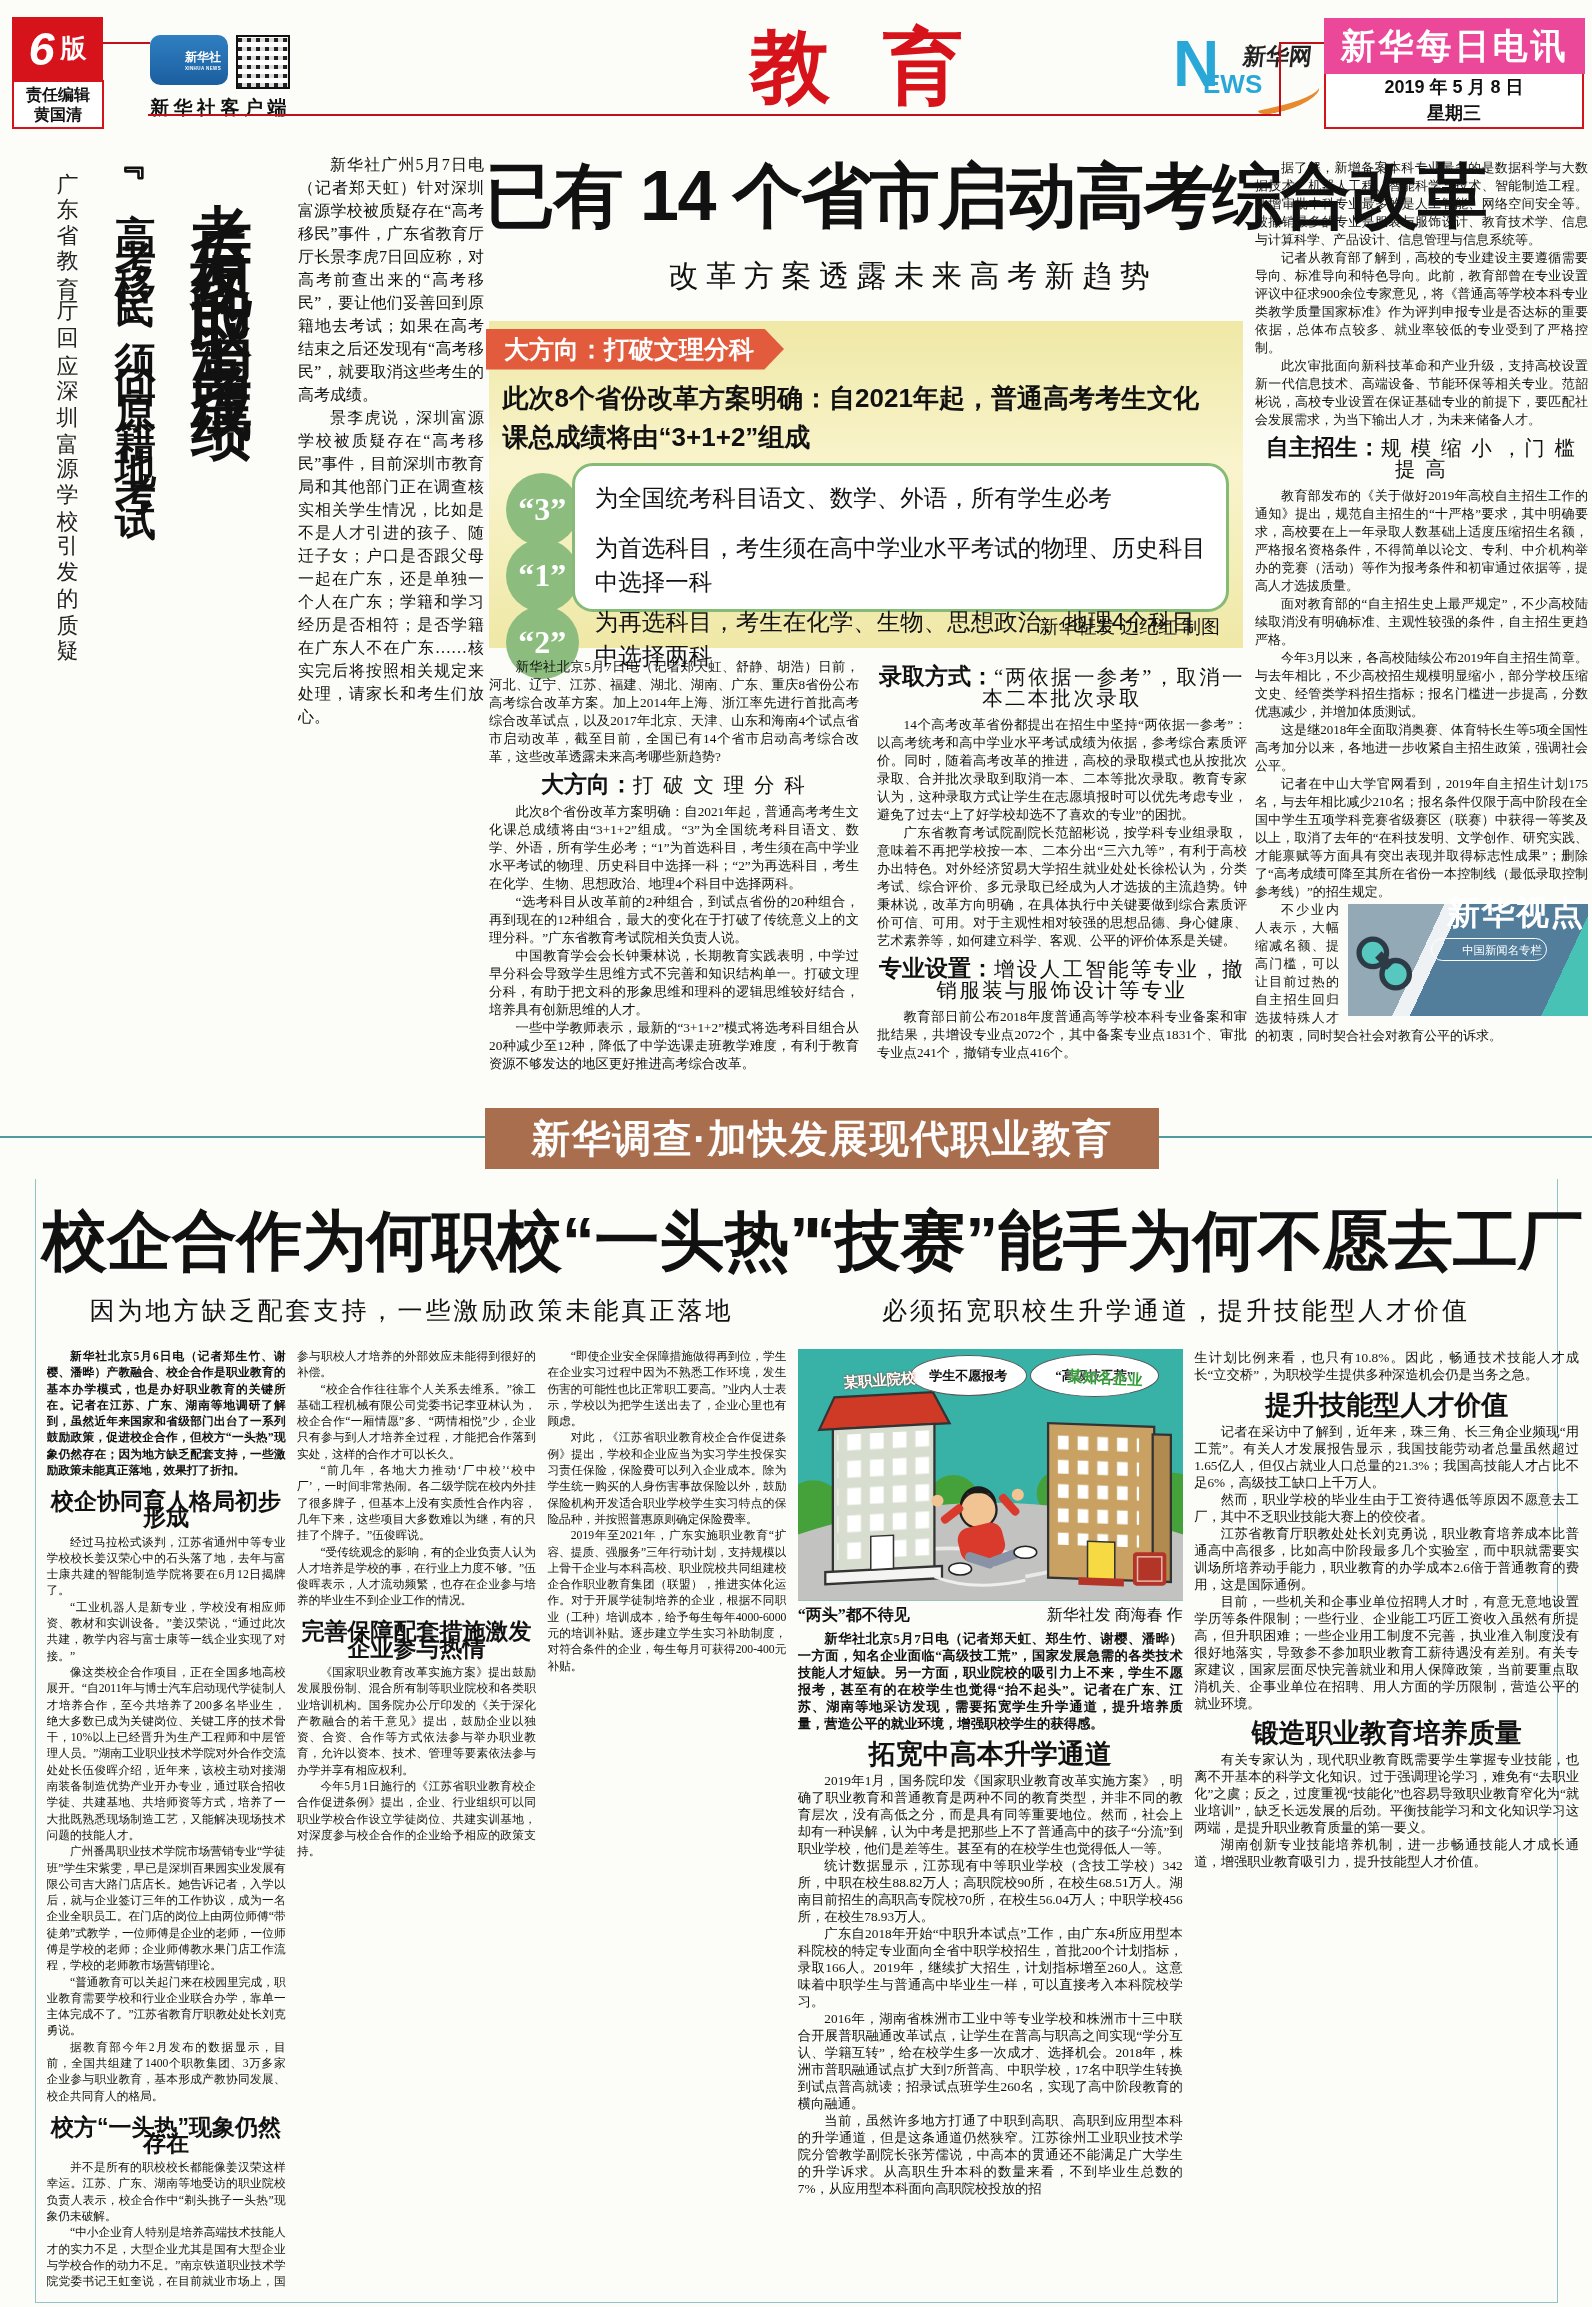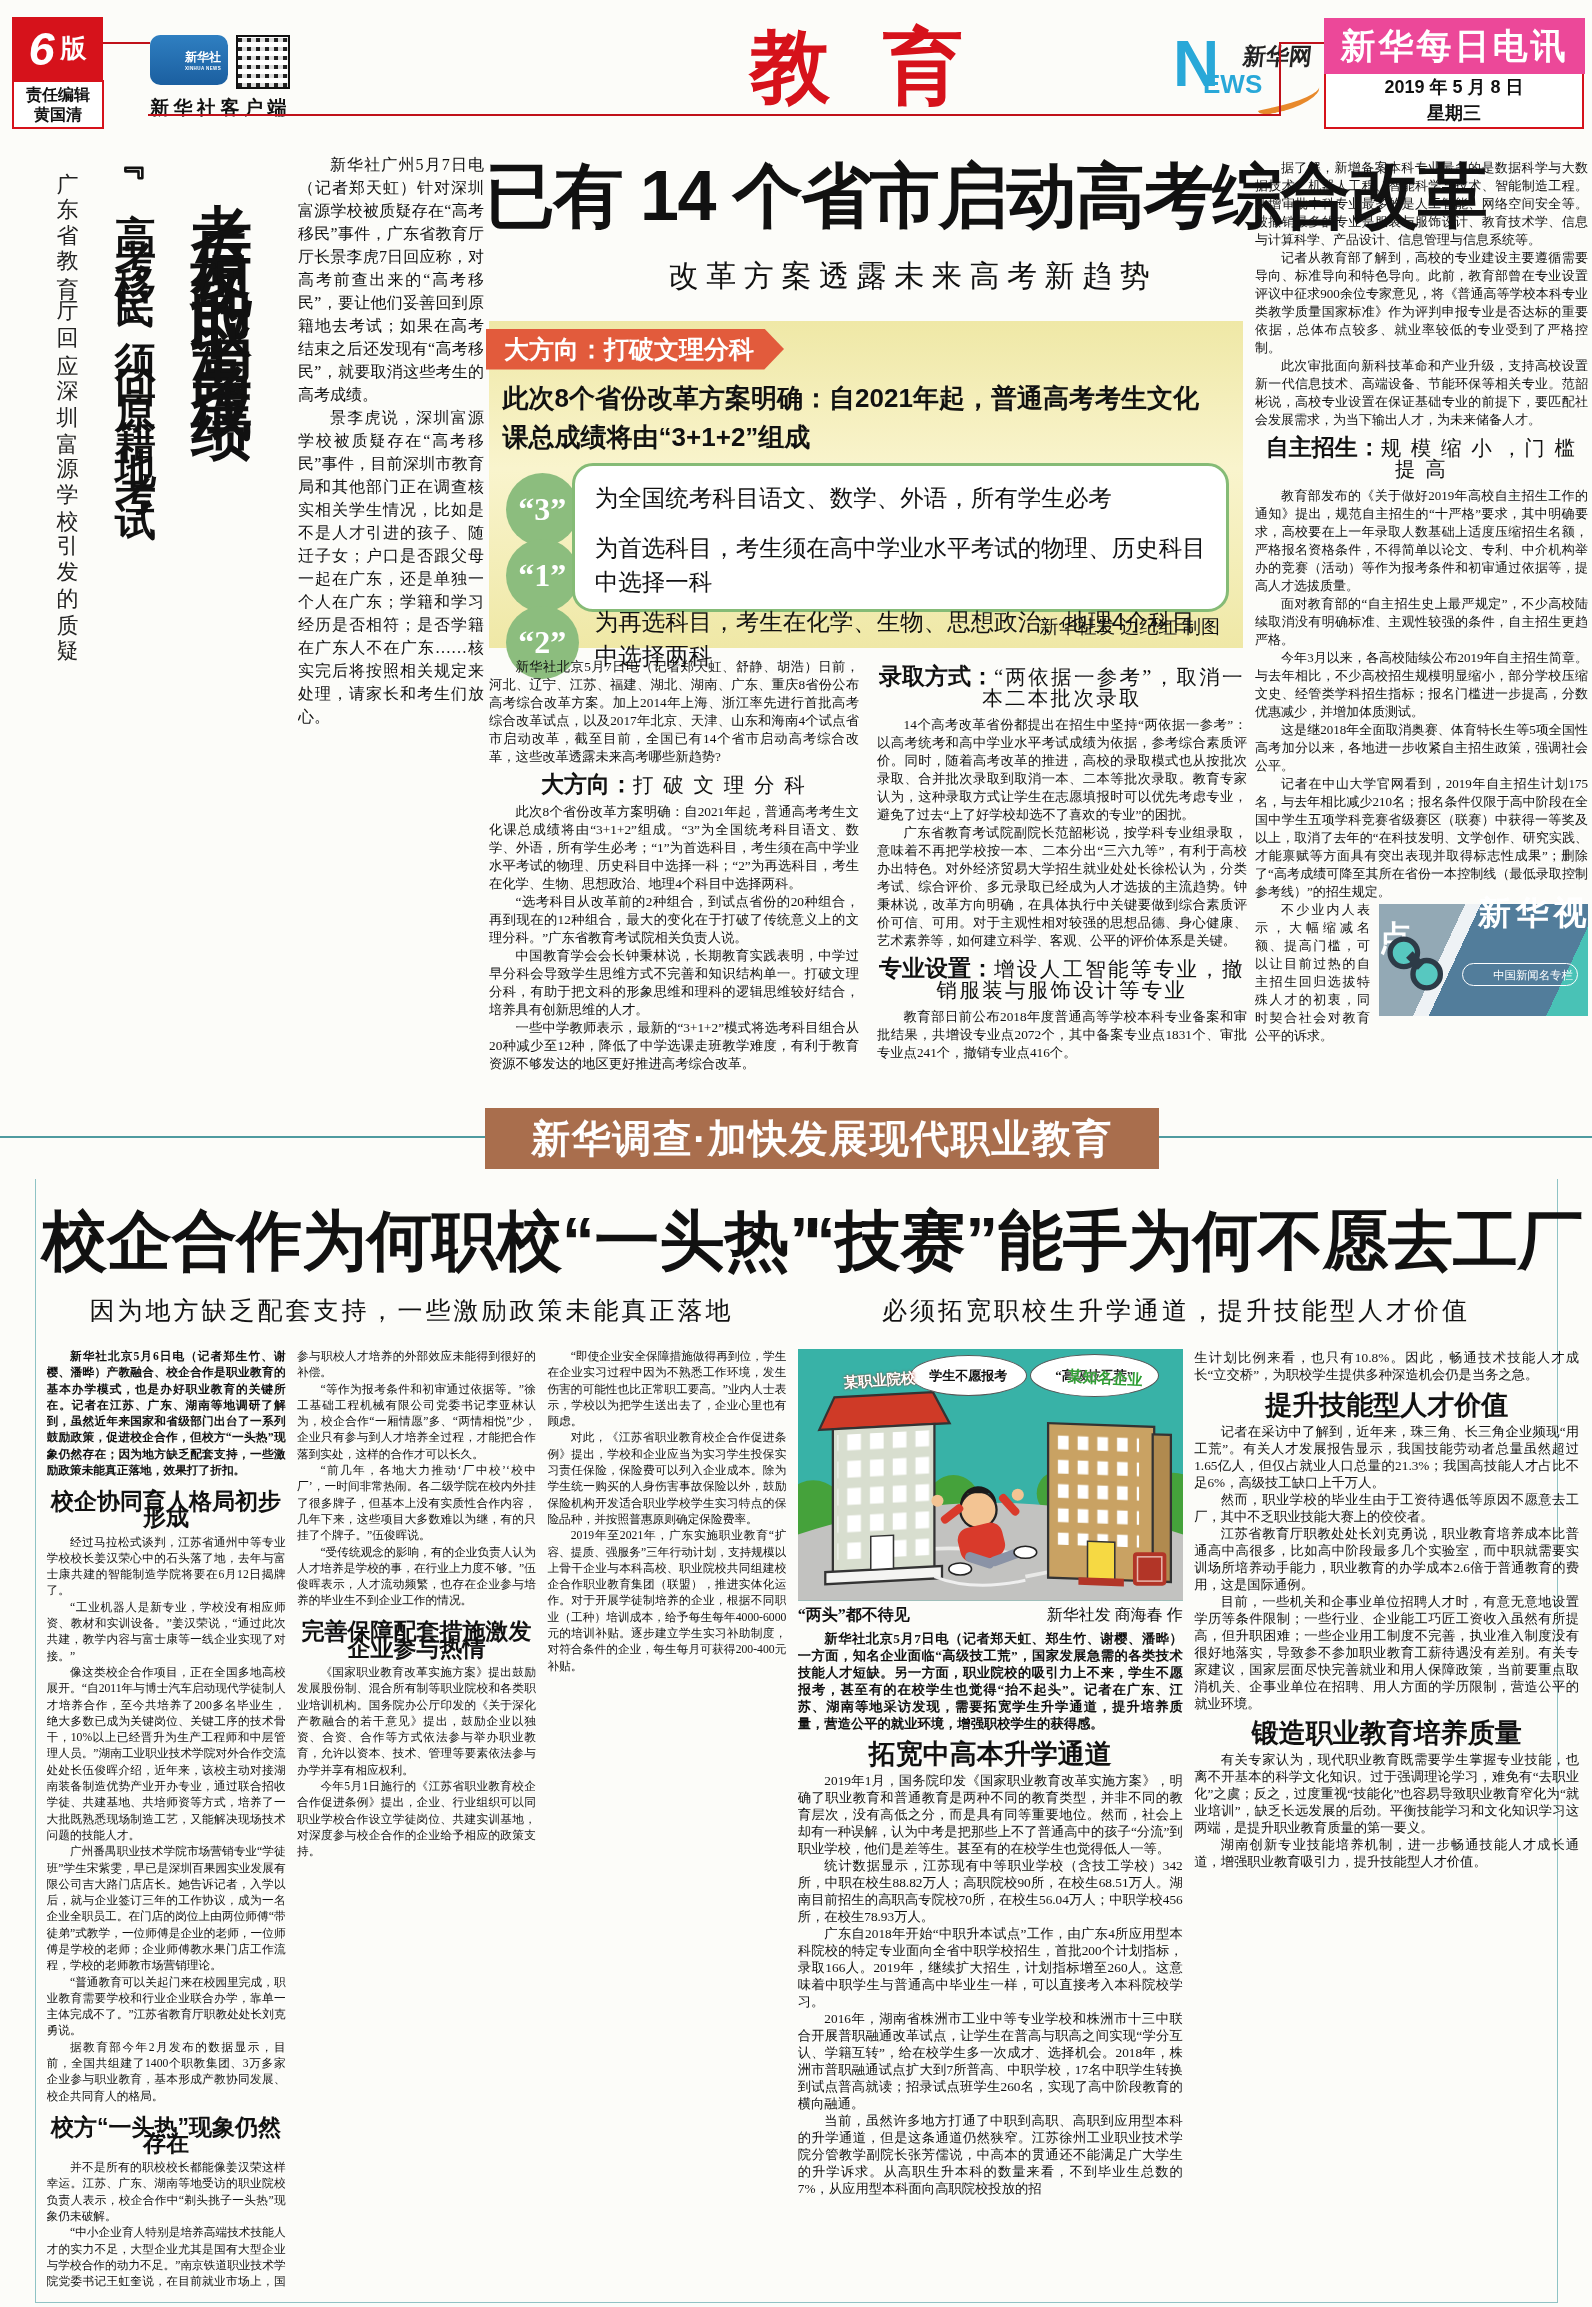--- a/index.html
+++ b/index.html
@@ -52,21 +52,21 @@
   .ib-item{position:relative;display:flex;align-items:center;min-height:53px;padding:3px 0;}
   .ib-item .txt{font-size:23.5px;line-height:1.45;font-weight:500;}
   .ib-circle{position:absolute;width:73px;height:73px;border-radius:50%;background:#8cbd7e;color:#fff;display:flex;align-items:center;justify-content:center;font-size:32px;font-weight:bold;left:16.7px;}
   .ib-credit{position:absolute;right:23px;bottom:7.6px;font-size:19px;}
   .t2c{position:absolute;left:489px;top:658px;width:758px;height:474px;display:flex;gap:18px;}
   .tcol{flex:0 0 370px;font-size:13.3px;line-height:18px;}
   .tsub{text-align:center;margin:9px 0 6px;text-indent:0;}
   .tsub .tb{font-weight:900;font-size:23px;font-family:"Liberation Sans",sans-serif;}
   .tsub .tk{font-size:20.5px;letter-spacing:2.3px;}
   .colc{position:absolute;left:1255px;top:159px;width:333px;height:974px;font-size:13px;line-height:18px;}
-  .vp{float:right;width:209px;height:112px;margin:3px 0 9px 9px;position:relative;
+  .vp{float:right;width:240px;height:112px;margin:3px 0 9px 9px;position:relative;
       background:
        linear-gradient(115deg,rgba(255,255,255,0) 0 33%,rgba(255,255,255,.9) 33% 39%,rgba(255,255,255,0) 39%),
        linear-gradient(295deg,#49c2b6 0 16%,rgba(0,0,0,0) 16%),
        linear-gradient(115deg,#93a9b5 0 33%,#527d9b 33%);}
   .vp-title{margin:23px 0 0 73px;color:#fff;font-size:33px;font-weight:900;letter-spacing:1.5px;font-family:"Liberation Sans",sans-serif;}
   .vp-pill{margin:9px 0 0 83px;width:114px;border:1.5px solid #fff;border-radius:12px;color:#fff;font-size:11.4px;text-align:center;padding:1.5px 0;}
   .vp svg{position:absolute;left:4.5px;top:26px;}
 
   
   .tealline{position:absolute;left:0;top:1136px;width:1593px;height:2.3px;background:#4f9ba0;}
@@ -246,21 +246,21 @@
           </div>
         <div class="bsub">校方“一头热”现象仍然存在</div>
         <div>
             <p>并不是所有的职校校长都能像姜汉荣这样幸运。江苏、广东、湖南等地受访的职业院校负责人表示，校企合作中“剃头挑子一头热”现象仍未破解。</p>
             <p>“中小企业育人特别是培养高端技术技能人才的实力不足，大型企业尤其是国有大型企业与学校合作的动力不足。”南京铁道职业技术学院党委书记王虹奎说，在目前就业市场上，国有大型企业用工处于买方市场，部分企业产业升级中重视“硬技术”，企业参与职校人才培养的动力不足。</p>
           </div>
       </div>
       <div class="scol jst clip cont">
         <div class="cont">
             <p>参与职校人才培养的外部效应未能得到很好的补偿。</p>
-            <p>“等作为报考条件和初审通过依据等。”徐工基础工程机械有限公司党委书记李亚林认为，校企合作“一厢情愿”多、“两情相悦”少，企业只有参与到人才培养全过程，才能把合作落到实处，这样的合作才可以长久。</p>
+            <p>“校企合作往往靠个人关系去维系。”徐工基础工程机械有限公司党委书记李亚林认为，校企合作“一厢情愿”多、“两情相悦”少，企业只有参与到人才培养全过程，才能把合作落到实处，这样的合作才可以长久。</p>
             <p>“前几年，各地大力推动‘厂中校’‘校中厂’，一时间非常热闹。各二级学院在校内外挂了很多牌子，但基本上没有实质性合作内容，几年下来，这些项目大多数难以为继，有的只挂了个牌子。”伍俊晖说。</p>
             <p>“受传统观念的影响，有的企业负责人认为人才培养是学校的事，在行业上力度不够。”伍俊晖表示，人才流动频繁，也存在企业参与培养的毕业生不到企业工作的情况。</p>
           </div>
         <div class="bsub">完善保障配套措施激发企业参与热情</div>
         <div>
             <p>《国家职业教育改革实施方案》提出鼓励发展股份制、混合所有制等职业院校和各类职业培训机构。国务院办公厅印发的《关于深化产教融合的若干意见》提出，鼓励企业以独资、合资、合作等方式依法参与举办职业教育，允许以资本、技术、管理等要素依法参与办学并享有相应权利。</p>
             <p>今年5月1日施行的《江苏省职业教育校企合作促进条例》提出，企业、行业组织可以同职业学校合作设立学徒岗位、共建实训基地，对深度参与校企合作的企业给予相应的政策支持。</p>
           </div>
       </div>
       <div class="scol jst clip">

